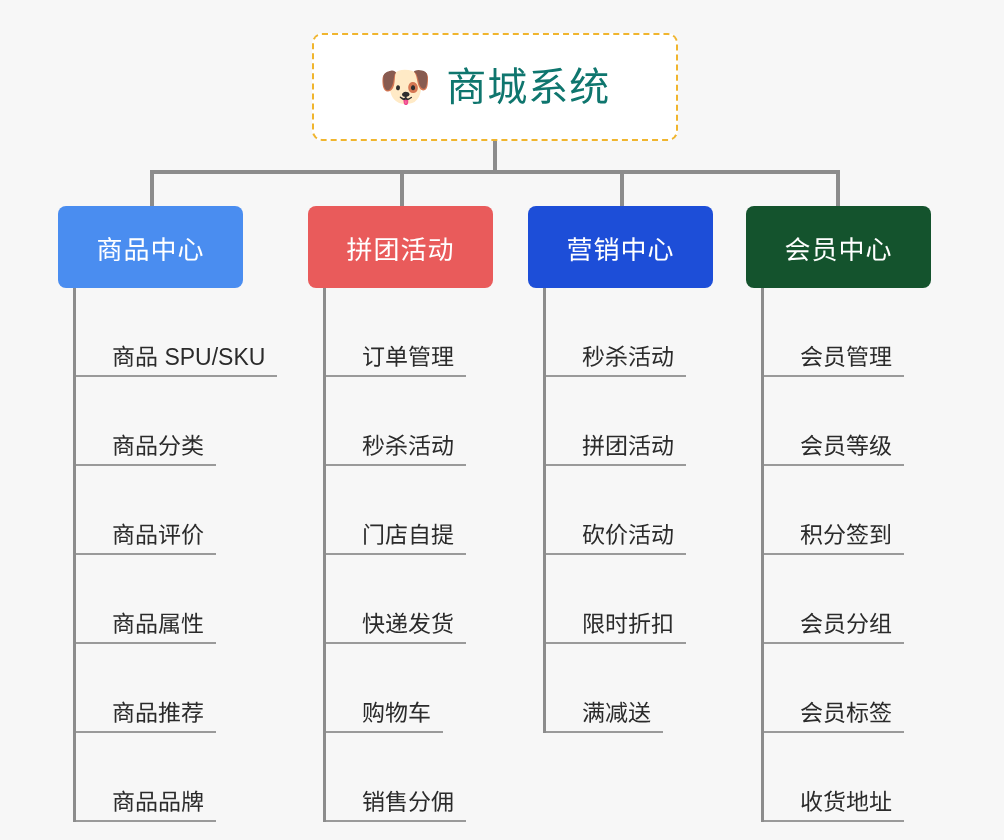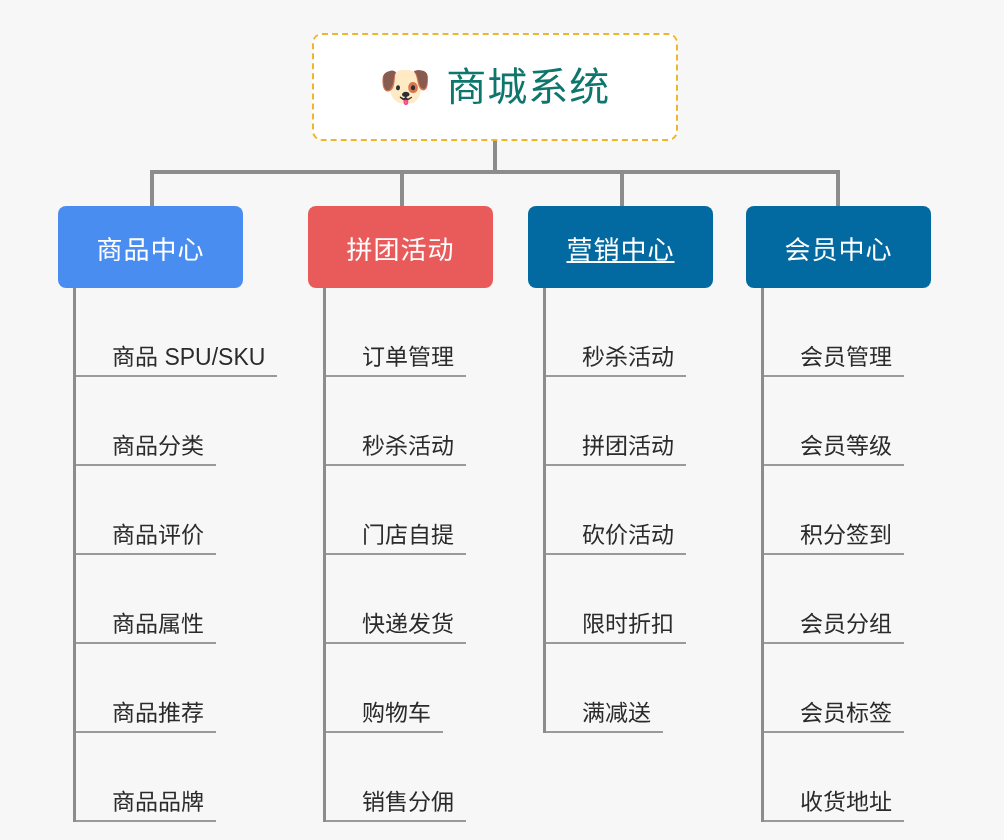--- a/index.html
+++ b/index.html
@@ -197,21 +197,21 @@
       <div class="leaf">
           <span class="leaf-text">购物车</span>
         </div>
       <div class="leaf">
           <span class="leaf-text">销售分佣</span>
         </div>
     </div>
   </div>
 
   <div class="column" style="left:528px;">
-    <div class="col-header" style="background: #0369a1; text-decoration: underline;">
+    <div class="col-header" style="background: #1d4ed8;">
       <span>营销中心</span>
     </div>
     <div class="branch">
       <div class="leaf">
           <span class="leaf-text">秒杀活动</span>
         </div>
       <div class="leaf">
           <span class="leaf-text">拼团活动</span>
         </div>
       <div class="leaf">
@@ -220,21 +220,21 @@
       <div class="leaf">
           <span class="leaf-text">限时折扣</span>
         </div>
       <div class="leaf">
           <span class="leaf-text">满减送</span>
         </div>
     </div>
   </div>
 
   <div class="column" style="left:746px;">
-    <div class="col-header" style="background: #0369a1; align-items: center;">
+    <div class="col-header" style="background: #14532d; align-items: center;">
       <span>会员中心</span>
     </div>
     <div class="branch">
       <div class="leaf">
           <span class="leaf-text">会员管理</span>
         </div>
       <div class="leaf">
           <span class="leaf-text">会员等级</span>
         </div>
       <div class="leaf">

